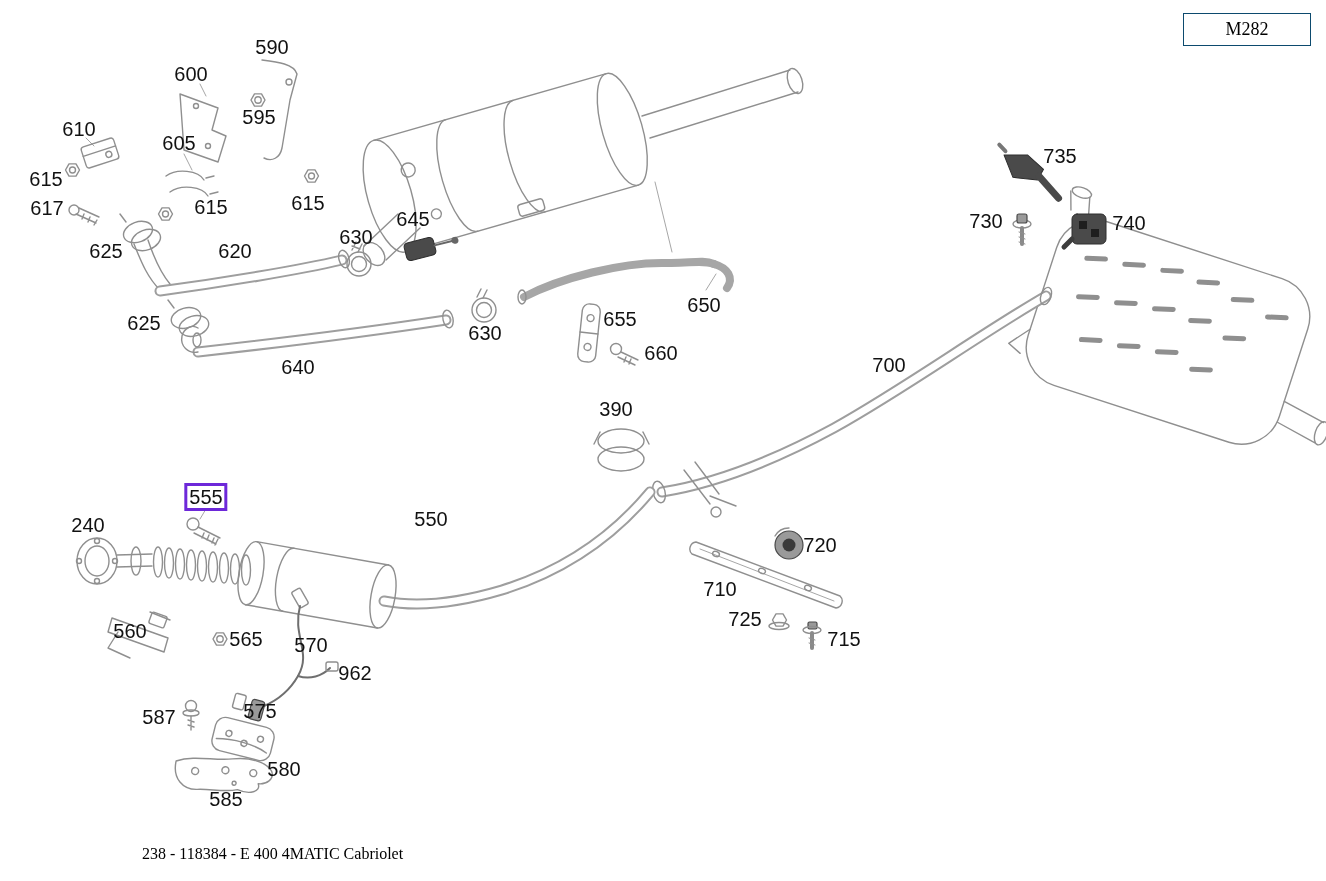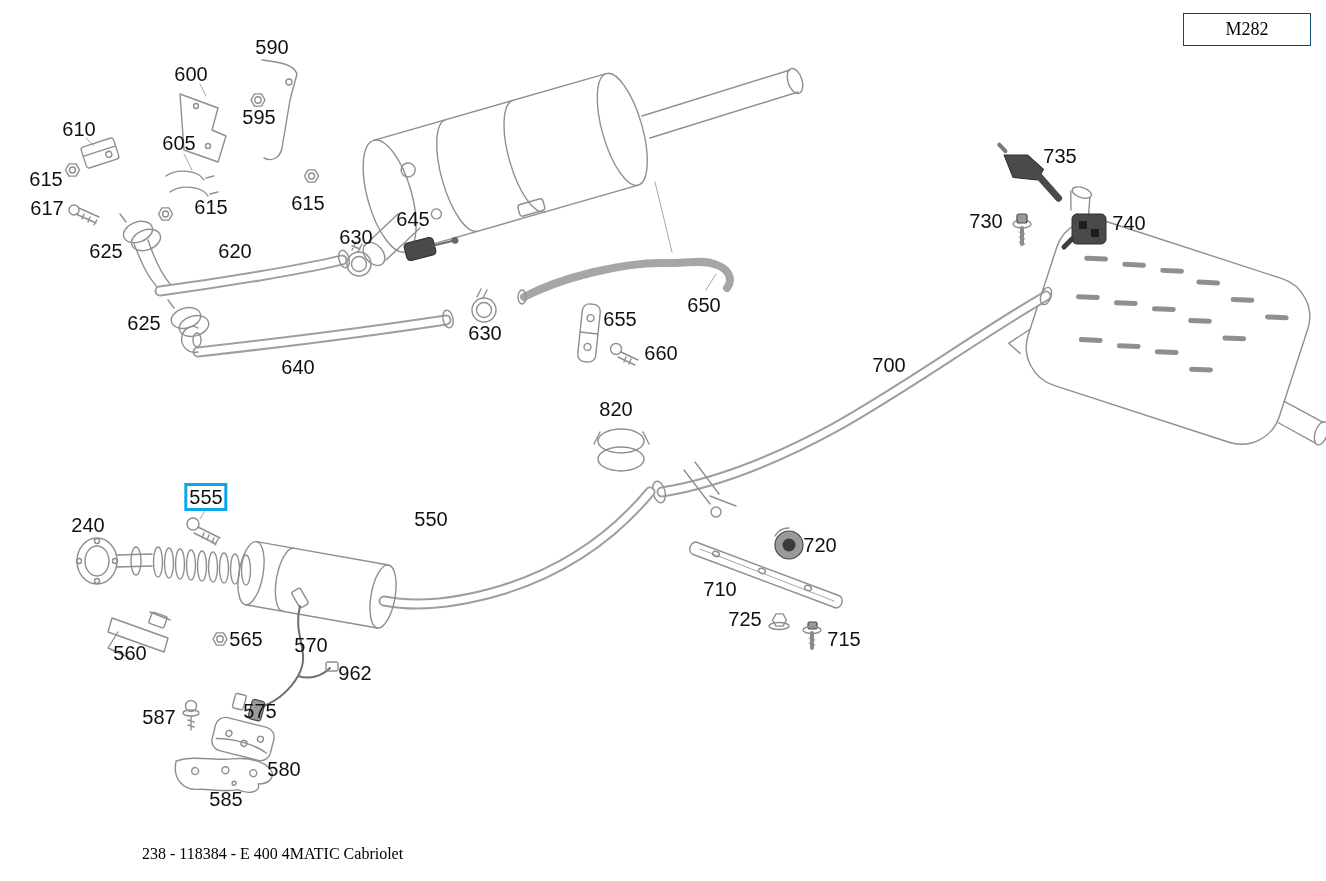--- a/index.html
+++ b/index.html
@@ -6,21 +6,21 @@
   .page { position:relative; width:1326px; height:881px; background:#ffffff; overflow:hidden;
           font-family:"Liberation Sans", sans-serif; }
   .title { position:absolute; left:26px; top:6px; font:22px "Liberation Serif", serif; color:#000; white-space:nowrap; }
   .code-box { position:absolute; right:15px; top:13px; width:126px; height:31px; border:1px solid #0c4a6e;
               display:flex; align-items:center; justify-content:center; font:18px "Liberation Serif", serif; color:#000; background:#fff; }
   .footer { position:absolute; left:142px; top:845px; font:16px "Liberation Serif", serif; color:#000; }
   .canvas { position:absolute; left:0; top:0; width:1326px; height:658px; }
   svg { position:absolute; left:0; top:0; }
   .lbl { position:absolute; transform:translate(-50%,-50%); font-size:20px; color:#111; cursor:pointer;
          padding:0 2px; background:rgba(255,255,255,.0); line-height:1.1; }
-  .lbl.selected { border:3px solid #0ea5e9; background:#fff; }
+  .lbl.selected { border:3px solid #6d28d9; background:#fff; }
   
   .ln   { stroke:#8f8f8f; fill:none; stroke-width:1.4; stroke-linecap:round; stroke-linejoin:round; }
   .thin { stroke-width:0.8; }
   .slot { stroke:#8f8f8f; stroke-width:5; stroke-linecap:round; fill:none; }
   .to   { stroke:#9e9e9e; stroke-width:11; fill:none; stroke-linecap:round; }
   .ti   { stroke:#ffffff; stroke-width:7;  fill:none; stroke-linecap:round; }
   .rod  { stroke:#a6a6a6; stroke-width:8;  fill:none; stroke-linecap:round; }
   .dk   { fill:#4a4a4a; stroke:#2e2e2e; stroke-width:1; }
   .mid  { fill:#9a9a9a; stroke:#4a4a4a; stroke-width:1.2; }
 </style>
@@ -266,29 +266,29 @@
     <div class="lbl" style="left:106px;top:251px">625</div>
     <div class="lbl" style="left:235px;top:251px">620</div>
     <div class="lbl" style="left:356px;top:237px">630</div>
     <div class="lbl" style="left:413px;top:219px">645</div>
     <div class="lbl" style="left:144px;top:323px">625</div>
     <div class="lbl" style="left:485px;top:333px">630</div>
     <div class="lbl" style="left:298px;top:367px">640</div>
     <div class="lbl" style="left:620px;top:319px">655</div>
     <div class="lbl" style="left:704px;top:305px">650</div>
     <div class="lbl" style="left:661px;top:353px">660</div>
-    <div class="lbl" style="left:616px;top:409px">820</div>
+    <div class="lbl" style="left:616px;top:409px">390</div>
     <div class="lbl" style="left:889px;top:365px">700</div>
     <div class="lbl" style="left:1060px;top:156px">735</div>
     <div class="lbl" style="left:986px;top:221px">730</div>
     <div class="lbl" style="left:1129px;top:223px">740</div>
     <div class="lbl" style="left:88px;top:525px">240</div>
     <div class="lbl selected" style="left:206px;top:497px">555</div>
     <div class="lbl" style="left:431px;top:519px">550</div>
-    <div class="lbl" style="left:130px;top:653px">560</div>
+    <div class="lbl" style="left:130px;top:631px">560</div>
     <div class="lbl" style="left:246px;top:639px">565</div>
     <div class="lbl" style="left:311px;top:645px">570</div>
     <div class="lbl" style="left:355px;top:673px">962</div>
     <div class="lbl" style="left:260px;top:711px">575</div>
     <div class="lbl" style="left:159px;top:717px">587</div>
     <div class="lbl" style="left:284px;top:769px">580</div>
     <div class="lbl" style="left:226px;top:799px">585</div>
     <div class="lbl" style="left:820px;top:545px">720</div>
     <div class="lbl" style="left:720px;top:589px">710</div>
     <div class="lbl" style="left:745px;top:619px">725</div>

